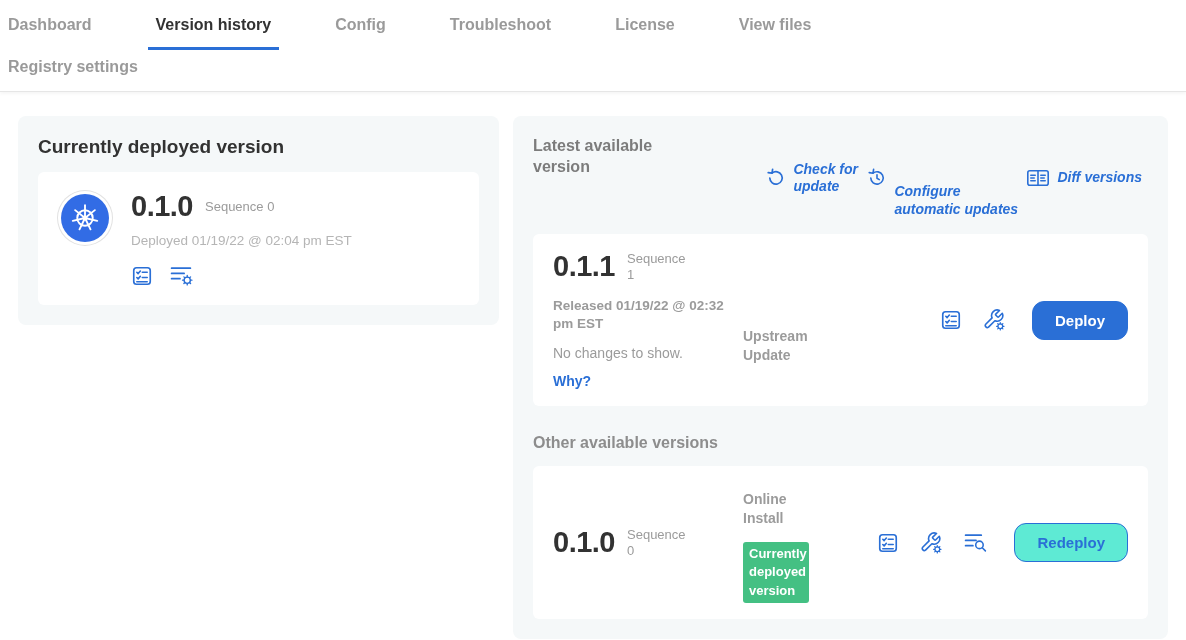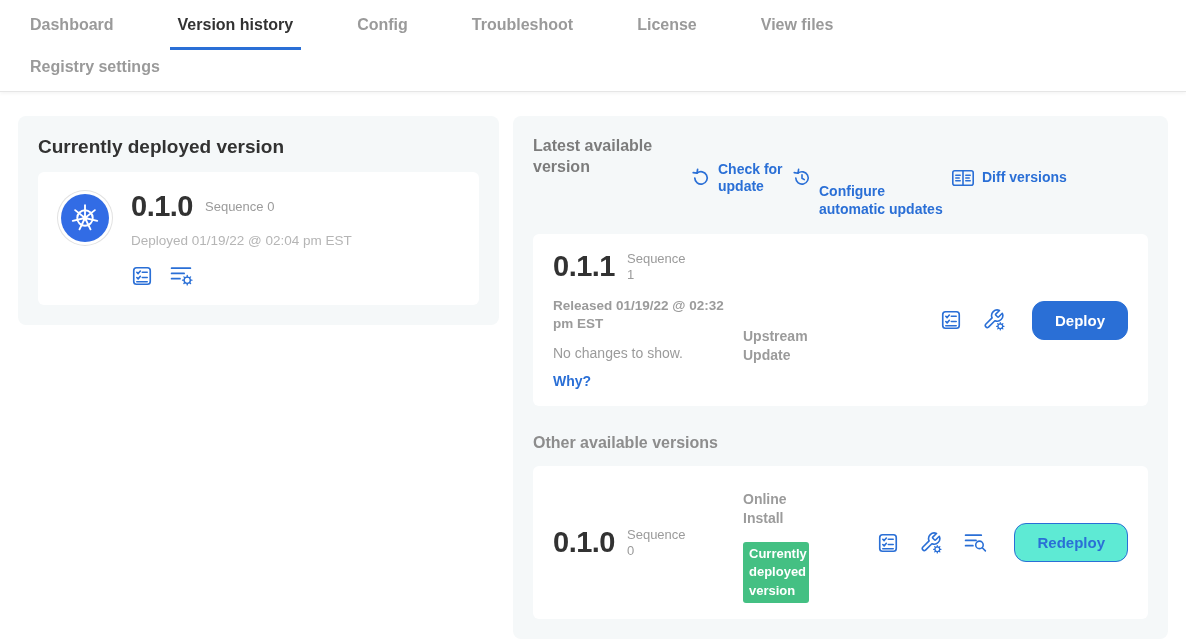--- a/index.html
+++ b/index.html
@@ -17,21 +17,21 @@
     background:#fff;color:var(--text-dark);
     font-family:"Liberation Sans", sans-serif;
   }
   
   nav{
     padding-top:10px;
     border-bottom:1px solid #e6e6e6;
     box-shadow:0 2px 3px rgba(0,0,0,0.04);
     background:#fff;
   }
-  .nav-row{display:flex;padding-left:22px;}
+  .nav-row{display:flex;}
   .nav-row.second{margin-top:2px;align-items:center;}
   .tab{
     display:inline-block;
     font-size:16px;font-weight:700;color:#9a9a9a;
     padding:6px 8px 13px;margin-right:48px;
     text-decoration:none;cursor:pointer;white-space:nowrap;
     border-bottom:3px solid transparent;
   }
   .nav-row.second .tab{padding-bottom:15px;border-bottom:none;}
   .tab.active{color:var(--text-dark);border-bottom:3px solid var(--accent);}
@@ -55,21 +55,21 @@
   .version-num{font-size:29px;font-weight:700;color:var(--text-dark);letter-spacing:-0.5px;}
   .sequence{font-size:13px;color:var(--text-muted);margin-left:12px;line-height:1.2;}
   .sequence.wrap{width:62px;flex:none;}
   .deployed-line{margin-top:10px;font-size:13.5px;color:#b5b5b5;}
   .icon-row{margin-top:16px;display:flex;gap:16px;align-items:center;color:var(--accent);}
   .icon{display:inline-flex;cursor:pointer;color:var(--accent);}
   .icon svg{display:block;}
   
   .latest-header{display:flex;align-items:flex-start;margin-bottom:16px;}
   .latest-title{margin:0;font-size:16px;font-weight:700;color:#7c7c7c;width:150px;line-height:1.3;flex:none;}
-  .header-actions{flex:1;display:flex;justify-content:flex-start;padding:2px 6px 0 8px;}
+  .header-actions{flex:1;display:flex;justify-content:flex-end;padding:2px 6px 0 8px;font-style:italic;}
   .action-link{display:flex;align-items:center;gap:7px;color:var(--accent);font-size:14px;font-weight:700;line-height:1.25;text-decoration:none;cursor:pointer;}
   .action-link .alabel{display:inline-block;}
   .action-link.check .alabel{width:74px;}
   .action-link.configure .alabel{width:132px;margin-top:45px;}
   
   .version-card{padding:16px 20px;display:flex;align-items:center;}
   .col-info{width:190px;flex:none;}
   .released{margin-top:14px;font-size:13.5px;font-weight:700;color:var(--text-muted);line-height:1.35;width:172px;}
   .no-changes{margin-top:12px;font-size:14px;color:var(--text-muted);}
   .why-link{display:inline-block;margin-top:12px;font-size:14px;font-weight:700;color:var(--accent);text-decoration:none;cursor:pointer;}

